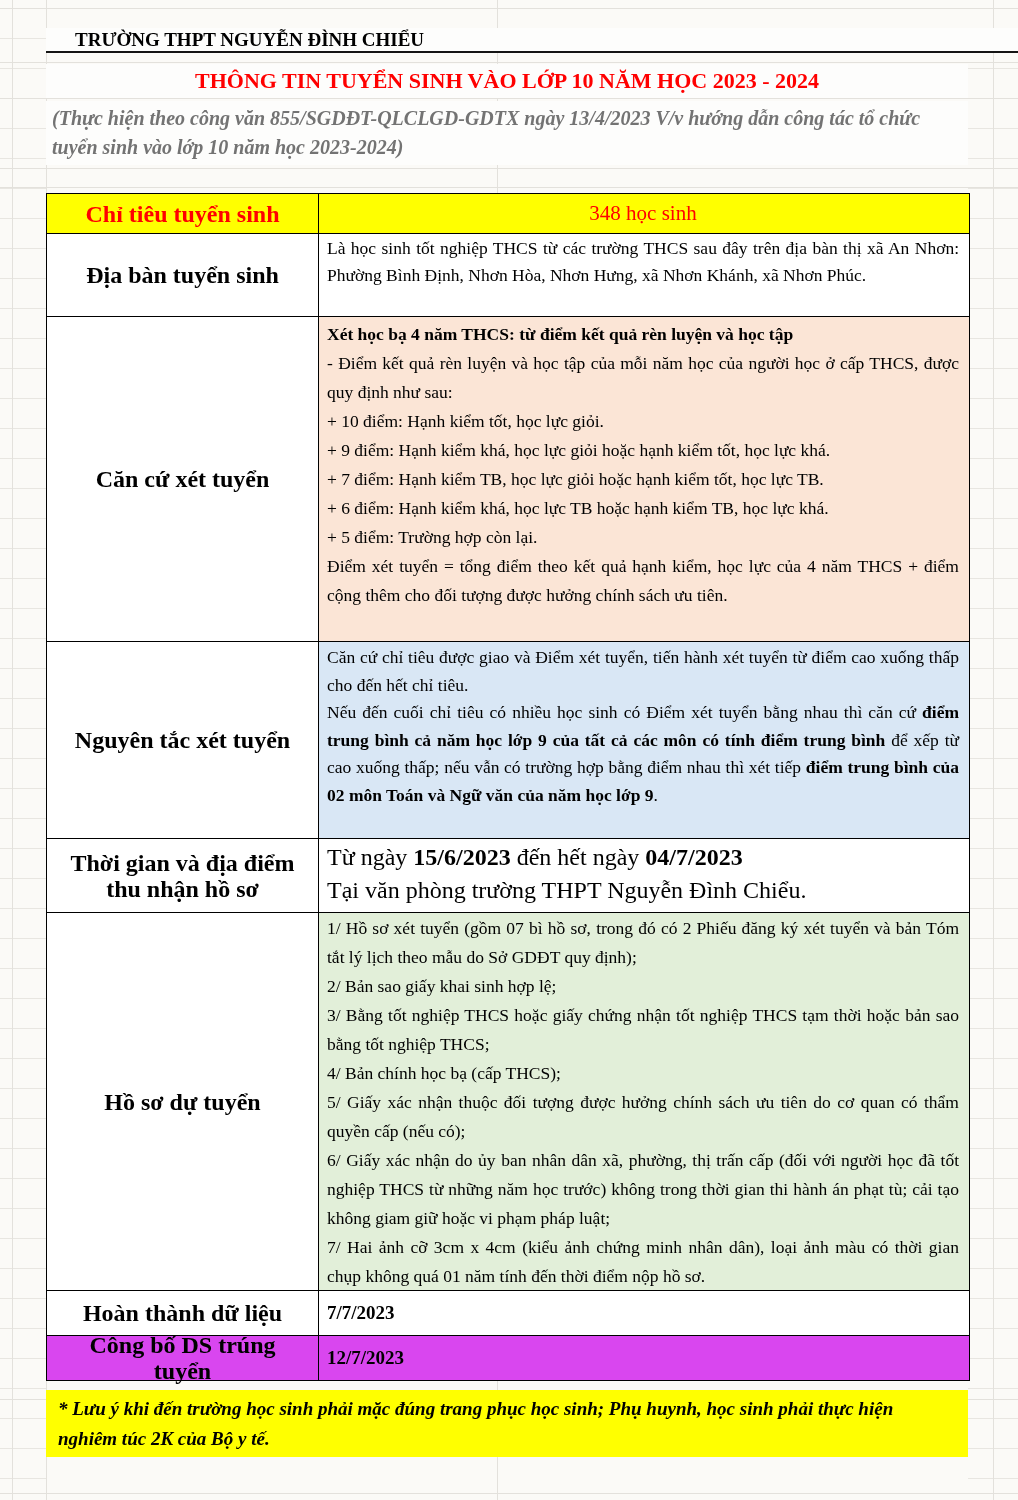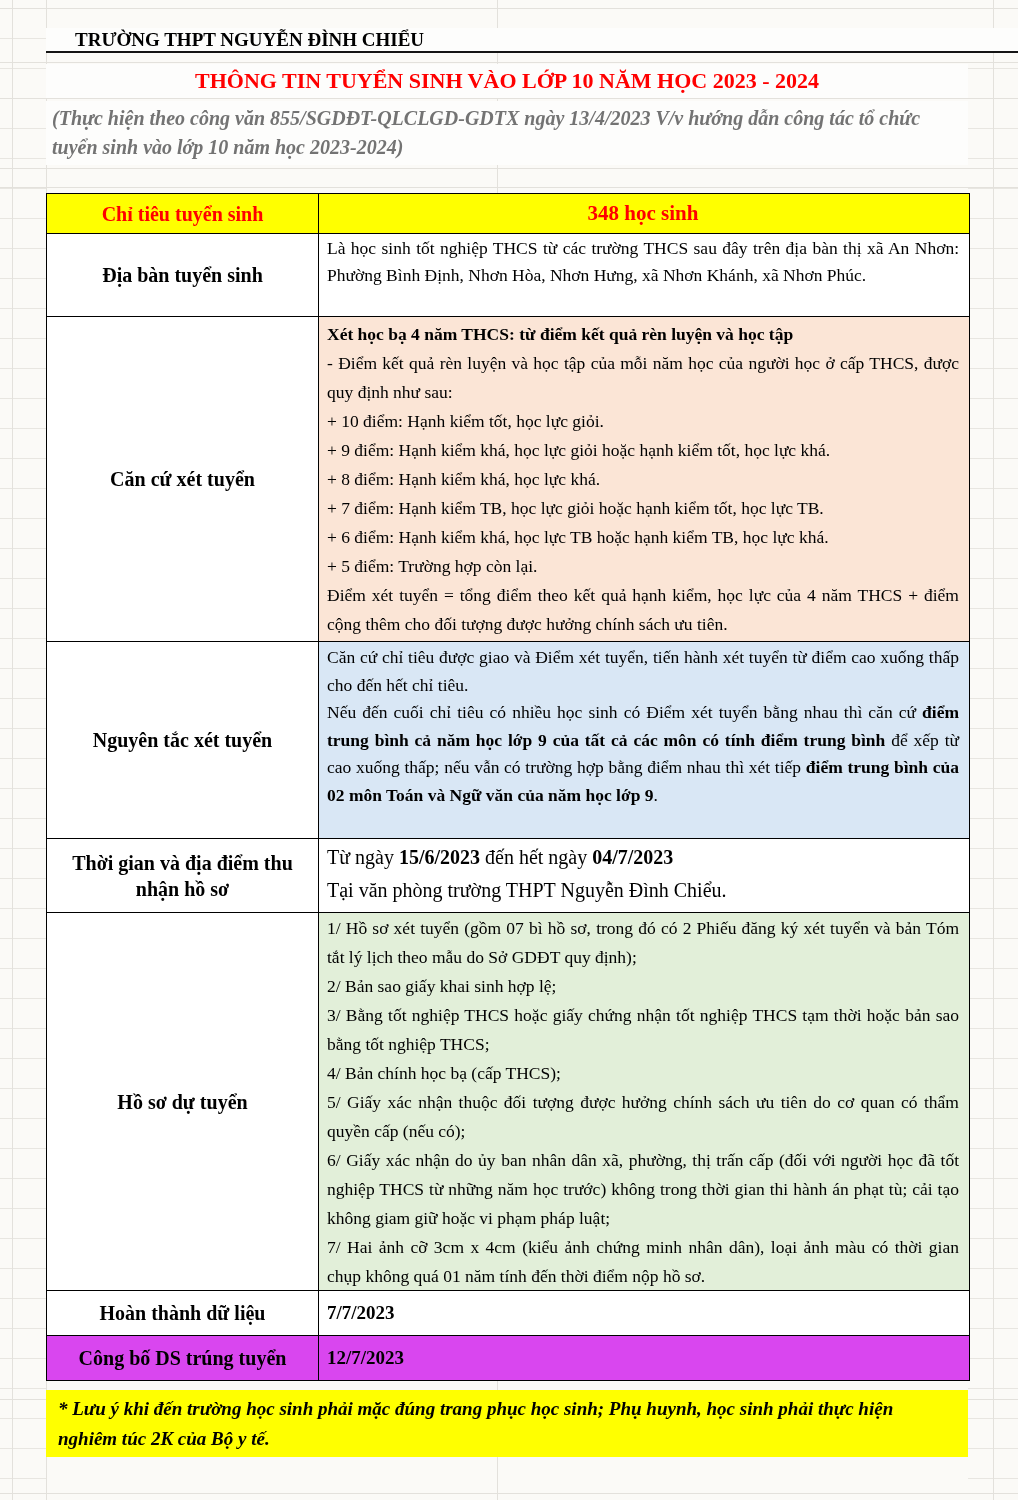--- a/index.html
+++ b/index.html
@@ -45,44 +45,44 @@
   #admission-table {
     position:absolute; left:46px; top:193px; width:922px;
     border:1px solid #000; background:#fff; z-index:2;
   }
   .trow { display:flex; border-bottom:1px solid #000; box-sizing:border-box; background:#fff; }
   .trow:last-child { border-bottom:none; }
   .tlabel {
     width:272px; min-width:272px; box-sizing:border-box;
     border-right:1px solid #000;
     display:flex; align-items:center; justify-content:center;
-    text-align:center; font-weight:bold; font-size:20px; line-height:26px;
+    text-align:center; font-weight:bold; font-size:24px; line-height:26px;
     padding:2px 14px;
   }
   .tcontent {
     flex:1; box-sizing:border-box; padding:2px 10px 0 8px;
     font-size:17.5px; text-align:justify;
   }
   .tcontent p { margin:0; }
 
   #row-quota    { height:40px; background:#FFFF00; }
   #row-quota .tlabel { color:#FF0000; border-right-color:#000; }
   #row-quota .tcontent {
     display:flex; align-items:center; justify-content:center;
-    color:#FF0000; font-weight:bold; font-size:21px; text-align:center; padding-top:0;
+    color:#FF0000; font-weight:normal; font-size:21px; text-align:center; padding-top:0;
   }
   #row-area     { height:83px; }
   #row-area .tcontent { line-height:26.5px; padding-top:1px; }
   #row-criteria { height:325px; }
   #row-criteria .tcontent { background:#FBE5D6; line-height:29px; padding-top:3px; }
   #row-criteria .tcontent p.heading { font-weight:bold; text-align:left; }
   #row-principle { height:197px; }
   #row-principle .tcontent { background:#D9E7F5; line-height:27.5px; padding-top:2px; }
   #row-time     { height:74px; }
-  #row-time .tcontent { font-size:20px; line-height:33px; padding-top:2px; text-align:left; }
+  #row-time .tcontent { font-size:24px; line-height:33px; padding-top:2px; text-align:left; }
   #row-docs     { height:378px; }
   #row-docs .tcontent { background:#E2EFD9; line-height:29px; padding-top:1px; }
   #row-complete { height:45px; }
   #row-announce { height:44px; background:#d946ef; }
   .date-cell {
     display:flex; align-items:center;
     font-weight:bold; font-size:19px; text-align:left; padding-top:0;
   }
 
   
@@ -133,21 +133,20 @@
     </div>
 
     <div class="trow" id="row-criteria">
       <div class="tlabel">Căn cứ xét tuyển</div>
       <div class="tcontent">
         <p class="heading">Xét học bạ 4 năm THCS:  từ điểm kết quả rèn luyện và học tập</p>
         <div>
             <p>- Điểm kết quả rèn luyện và học tập của mỗi năm học của người học ở cấp THCS, được quy định như sau:</p>
             <p>+ 10 điểm: Hạnh kiểm tốt, học lực giỏi.</p>
             <p>+ 9 điểm: Hạnh kiểm khá, học lực giỏi hoặc hạnh kiểm tốt, học lực khá.</p>
-            <p>+ 8 điểm: Hạnh kiểm khá, học lực khá.</p>
             <p>+ 7 điểm: Hạnh kiểm TB, học lực giỏi hoặc hạnh kiểm tốt, học lực TB.</p>
             <p>+ 6 điểm: Hạnh kiểm khá, học lực TB hoặc hạnh kiểm TB, học lực khá.</p>
             <p>+ 5 điểm: Trường hợp còn lại.</p>
             <p>Điểm xét tuyển = tổng điểm theo kết quả hạnh kiểm, học lực của 4 năm THCS + điểm cộng thêm cho đối tượng được hưởng chính sách ưu tiên.</p>
           </div>
       </div>
     </div>
 
     <div class="trow" id="row-principle">
       <div class="tlabel">Nguyên tắc xét tuyển</div>

